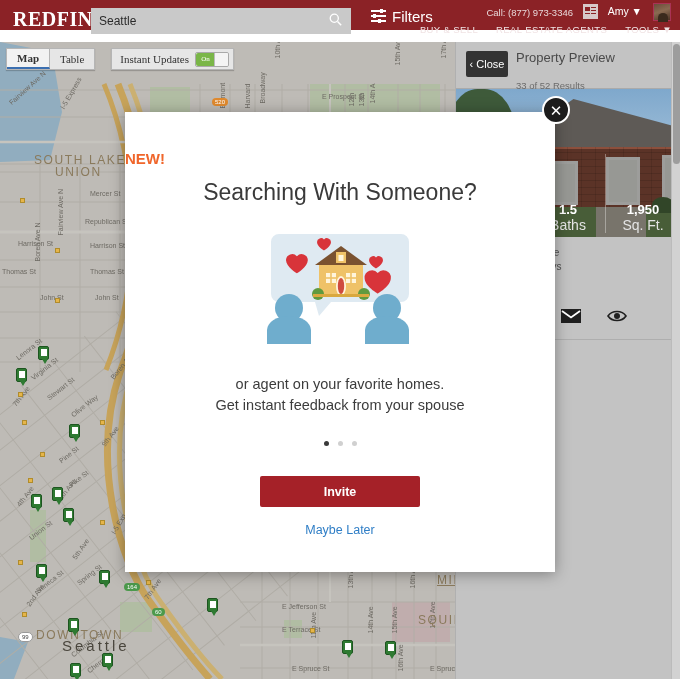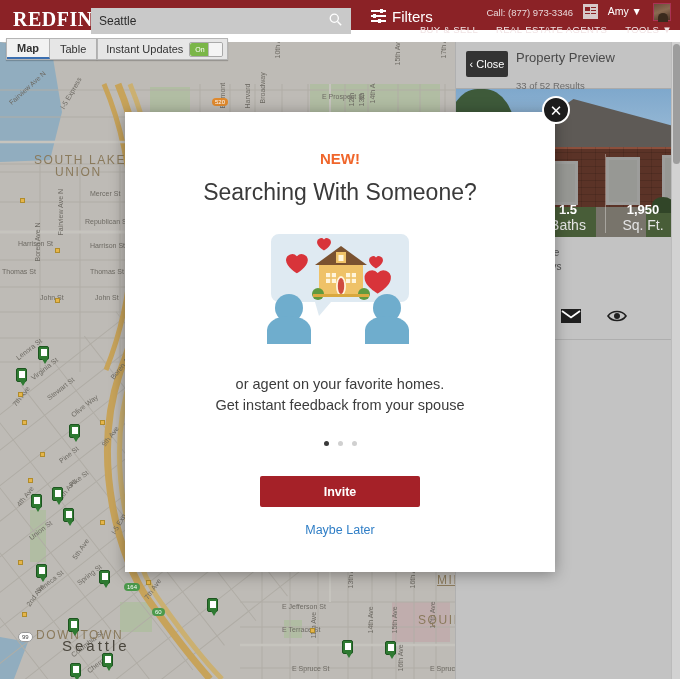--- a/index.html
+++ b/index.html
@@ -91,21 +91,21 @@
     background:#3a2a1d;
   }
   .navlinks {
     position: absolute; right: 8px; top: 24px;
     display: flex; align-items: center; gap: 18px;
     color: #f0e3e4; font-size: 9.5px; letter-spacing: .4px;
   }
   .navlinks span { cursor: pointer; }
 
   
-  .maptoolbar { position: absolute; top: 38px; left: 6px; z-index: 30; display: flex; gap: 0; }
+  .maptoolbar { position: absolute; top: 48px; left: 6px; z-index: 30; display: flex; gap: 16px; font-family: Liberation Serif, serif; }
   .seg {
     display: flex; background: #e6e6e6;
     border: 1px solid #b5b5b5; height: 22px;
     box-shadow: 0 1px 1px rgba(0,0,0,.2);
   }
   .seg div {
     padding: 0 10px; font-size: 11px; color: #333;
     display: flex; align-items: center; cursor: pointer;
     border-right: 1px solid #b5b5b5;
   }
@@ -283,21 +283,21 @@
   }
   .modal-x {
     position: absolute; right: -15px; top: -16px;
     width: 28px; height: 28px; border-radius: 50%;
     background: #1c1c1c; border: 2px solid #fff;
     color: #fff; font-size: 15px; line-height: 1;
     display: flex; align-items: center; justify-content: center;
     cursor: pointer;
   }
   .new-tag {
-    text-align: center; color: #f0662b; font-size: 15px;
+    text-align: left; color: #f0662b; font-size: 15px;
     font-weight: bold; margin-top: 38px;
   }
   .modal-title {
     text-align: center; color: #3a3a3a; font-size: 23px;
     margin-top: 12px; font-weight: normal;
   }
   .illus { margin: 26px auto 0; display: block; }
   .modal-body {
     text-align: center; color: #3c3c3c; font-size: 14.5px;
     line-height: 21px; margin-top: 30px;

